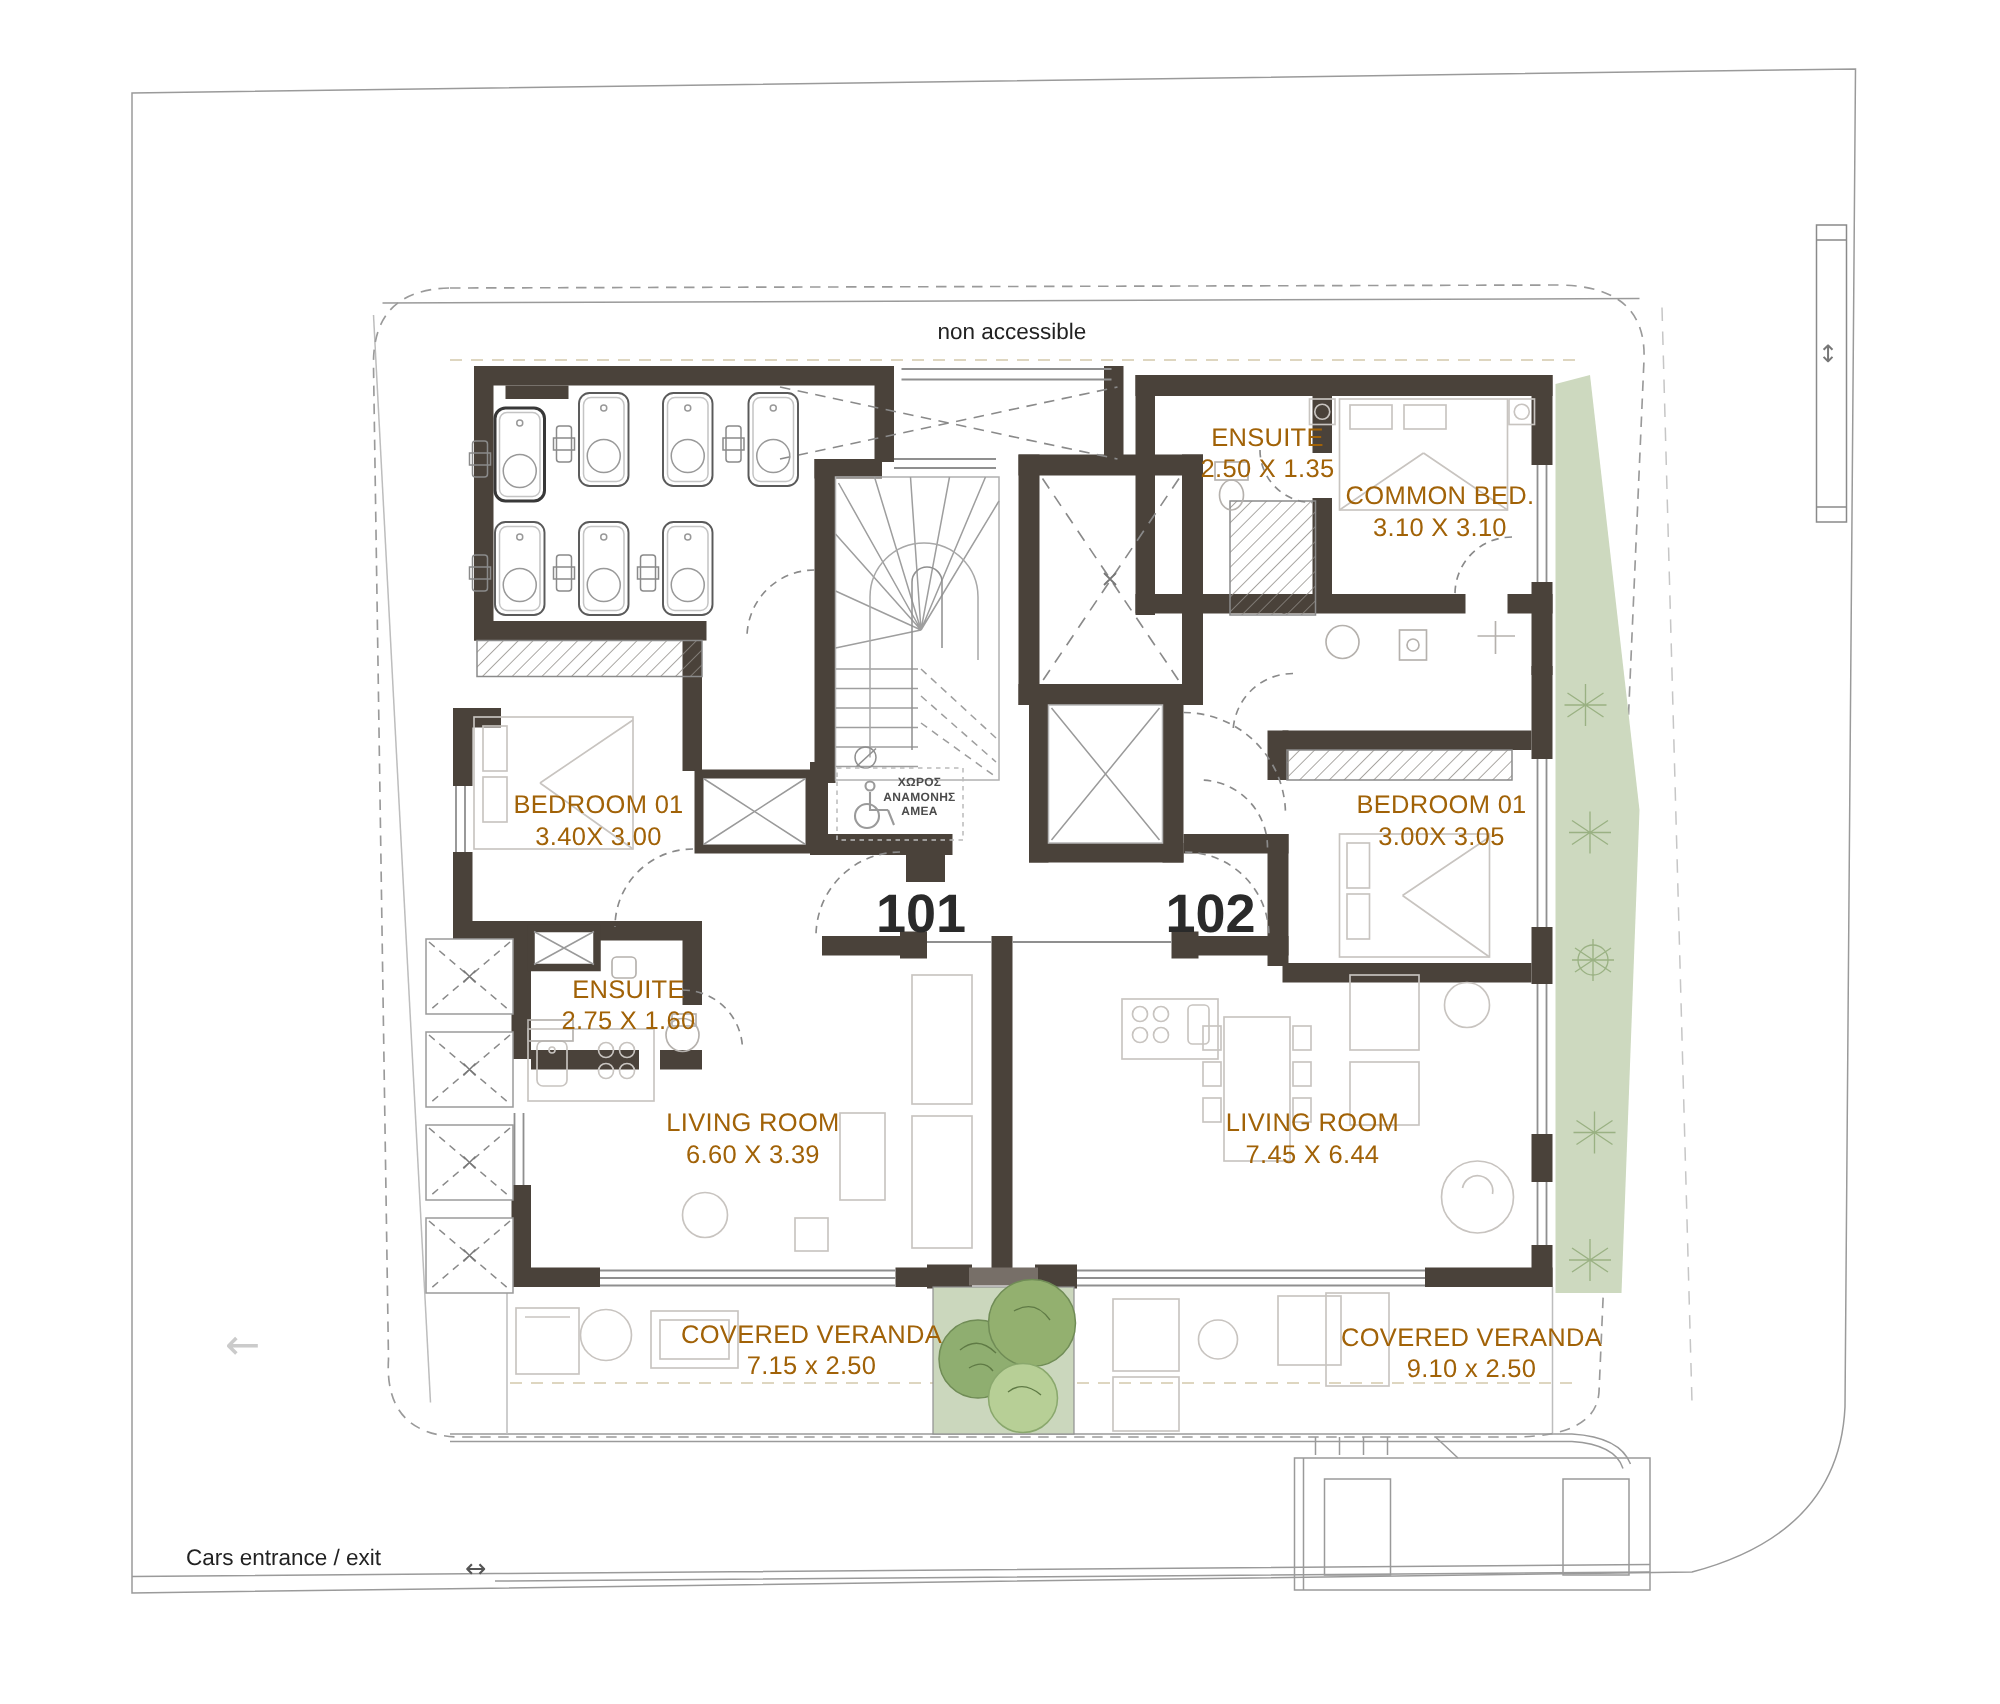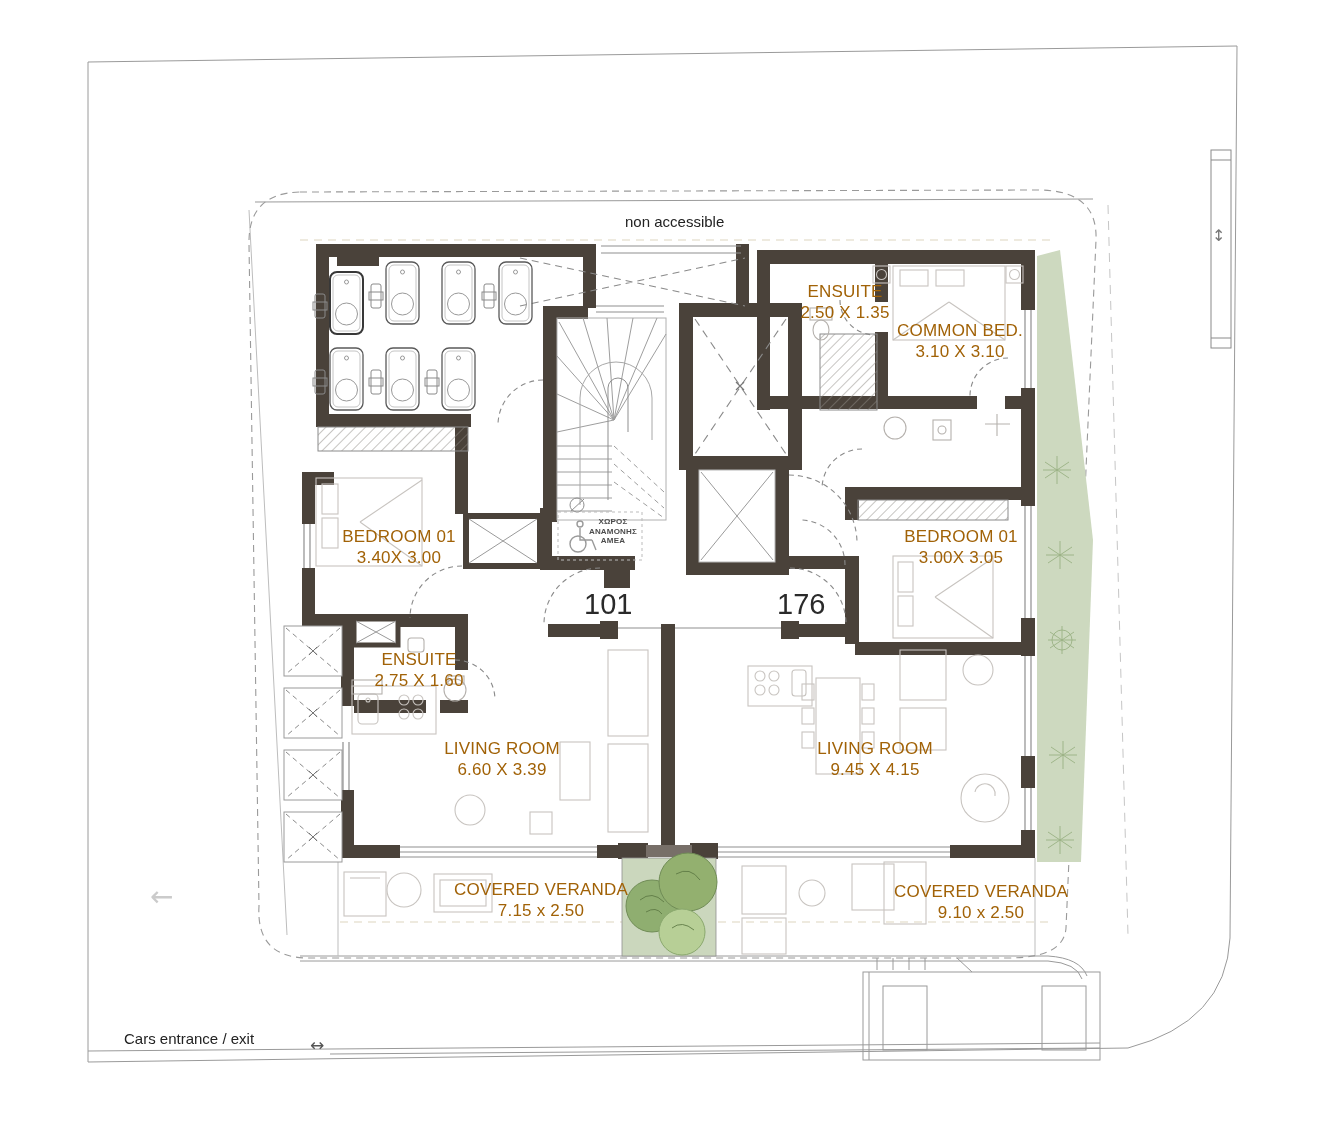--- a/index.html
+++ b/index.html
@@ -3,21 +3,21 @@
 <meta charset="utf-8">
 <style>
   html,body{margin:0;padding:0;background:#ffffff;}
   #plan{position:relative;width:1333px;height:1136px;background:#fff;overflow:hidden;
         font-family:"Liberation Sans",sans-serif;}
   #plan svg{position:absolute;left:0;top:0;}
   .lbl{position:absolute;color:#1e1e1e;white-space:nowrap;}
   .note{font-size:15px;color:#222;}
   .room{position:absolute;transform:translateX(-50%);text-align:center;color:#a16207;
         font-weight:normal;font-size:17px;line-height:21px;letter-spacing:.2px;white-space:nowrap;}
-  .unitnum{position:absolute;font-size:29px;color:#2a2a2a;font-weight:normal;}
+  .unitnum{position:absolute;font-size:36px;color:#2a2a2a;font-weight:bold;}
   .waiting{position:absolute;transform:translateX(-50%);font-size:8px;line-height:9.5px;
            color:#4c4c4c;font-weight:bold;text-align:center;letter-spacing:.2px;}
   .cars{position:absolute;font-size:15px;color:#222;}
   text.glyph{font-family:"DejaVu Sans","Liberation Sans",sans-serif;}
 </style>
 </head>
 <body>
 
 <div id="plan">
 
@@ -400,35 +400,35 @@
   <div>2.75 X 1.60</div>
 </div>
 
 <div class="room" style="left:502px;top:738px;">
   <div>LIVING ROOM</div>
   <div>6.60 X 3.39</div>
 </div>
 
 <div class="room" style="left:875px;top:738px;">
   <div>LIVING ROOM</div>
-  <div>9.45 X 4.15</div>
+  <div>7.45 X 6.44</div>
 </div>
 
 <div class="room" style="left:541px;top:879px;">
   <div>COVERED VERANDA</div>
   <div>7.15 x 2.50</div>
 </div>
 
 <div class="room" style="left:981px;top:881px;">
   <div>COVERED VERANDA</div>
   <div>9.10 x 2.50</div>
 </div>
 
 <div class="unitnum" style="left:584px;top:588px;">101</div>
-<div class="unitnum" style="left:777px;top:588px;">176</div>
+<div class="unitnum" style="left:777px;top:588px;">102</div>
 
 <div class="waiting" style="left:613px;top:517px;">
   <div>ΧΩΡΟΣ</div>
   <div>ΑΝΑΜΟΝΗΣ</div>
   <div>ΑΜΕΑ</div>
 </div>
 
 <div class="cars" style="left:124px;top:1030px;">Cars entrance / exit</div>
 
 </div>

